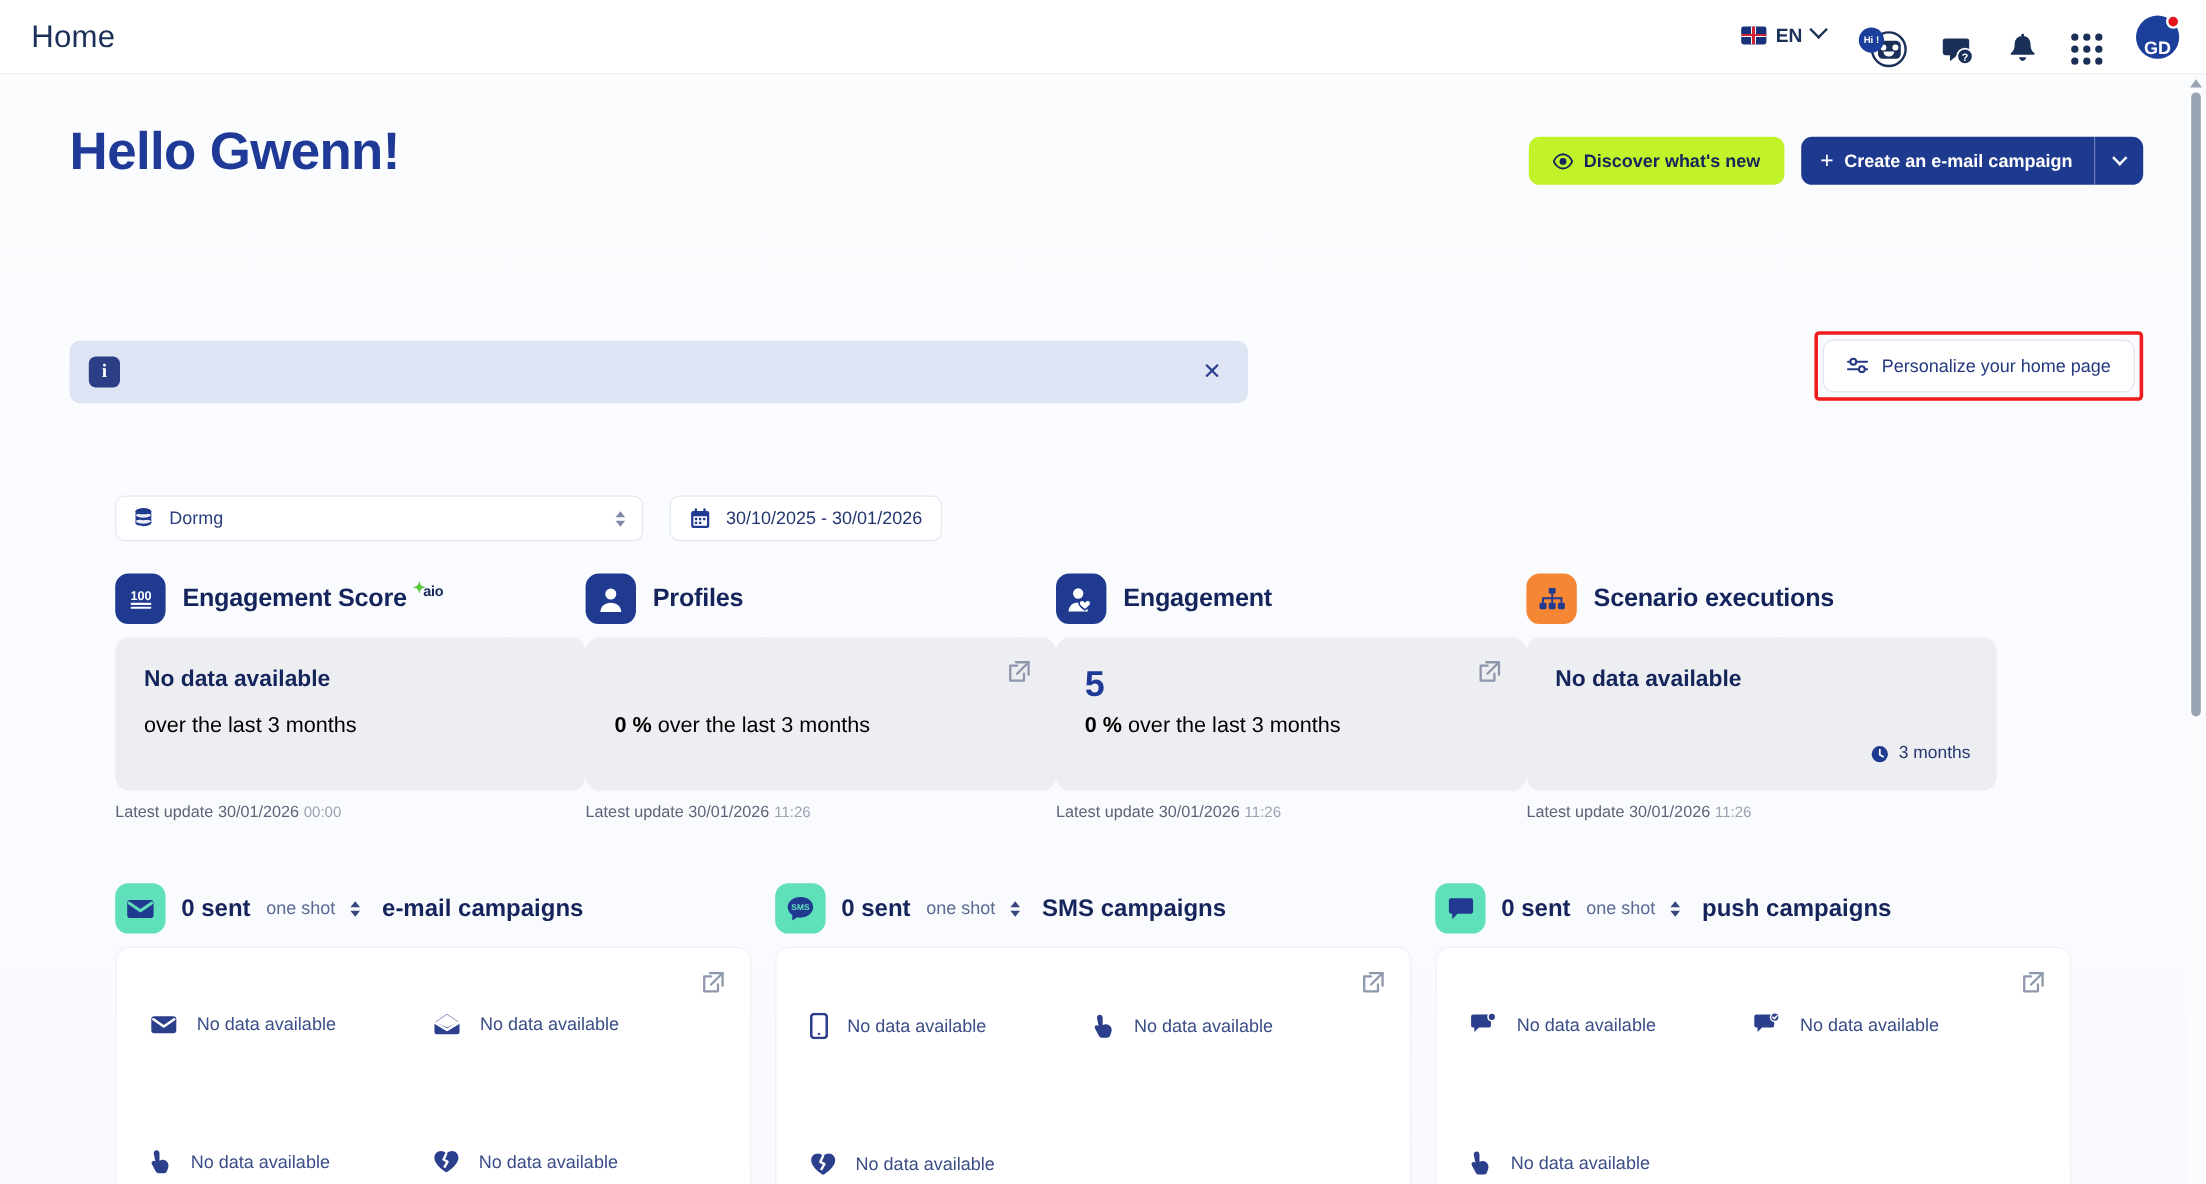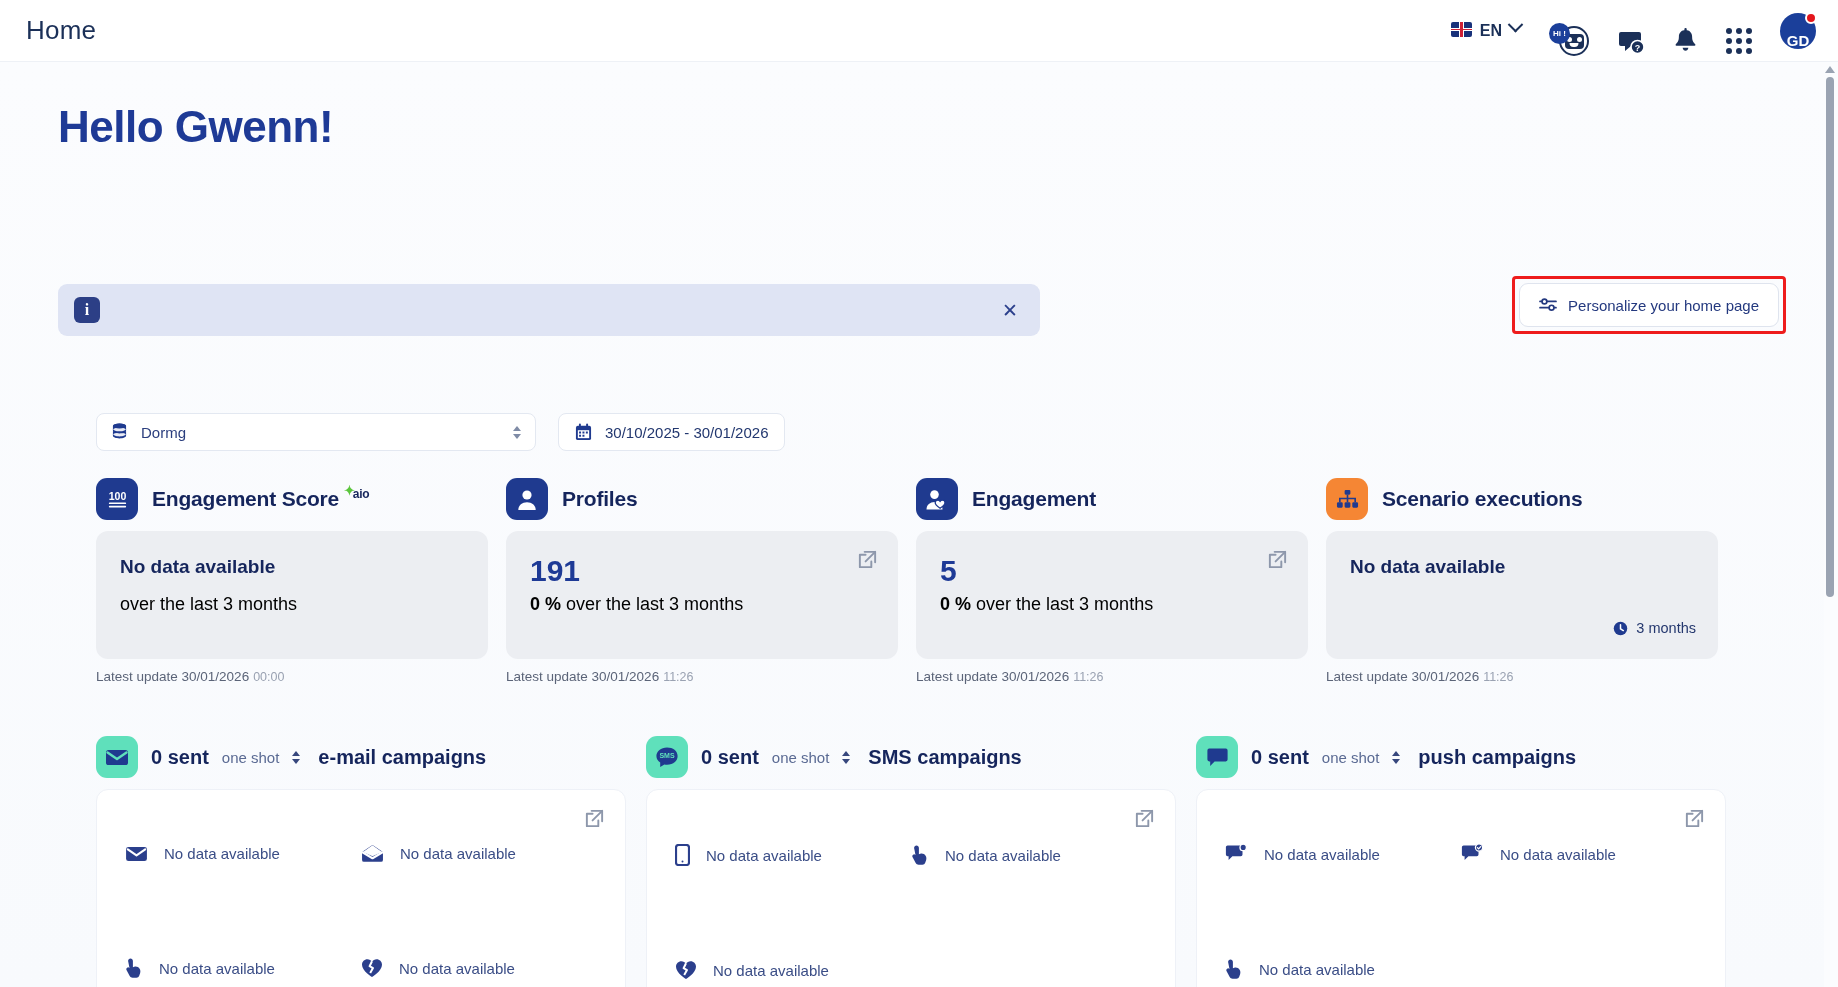--- a/index.html
+++ b/index.html
@@ -146,21 +146,21 @@
                           border-right:4px solid transparent; }
   .select-box .updown i.up { border-bottom: 5px solid #7f8ba6; }
   .select-box .updown i.dn { border-top: 5px solid #7f8ba6; }
   .date-box {
     height: 38px; background: #fff; border: 1px solid #e3e8f1; border-radius: 8px;
     display: flex; align-items: center; padding: 16px 16px; gap: 13px; cursor: pointer;
     font-size: 15px; color: #22376f;
   }
 
   
-  .kpis { position: absolute; left: 96px; top: 413px; display: flex; gap: 18px; }
+  .kpis { position: absolute; left: 96px; top: 413px; display: flex; }
   .kpi { width: 392px; }
   .kpi-head { display: flex; align-items: center; gap: 14px; height: 48px; }
   .kpi-ico {
     width: 42px; height: 42px; border-radius: 11px; background: #1f3a8f; color: #fff; flex: none;
     display: flex; align-items: center; justify-content: center;
   }
   .kpi-ico.orange { background: #f58634; color: #1f3a8f; }
   .kpi-title { font-size: 21px; font-weight: 800; color: #15255c; letter-spacing: -.2px; position: relative; }
   .aio-badge { font-size: 12px; font-weight: 700; color: #15255c; position: relative; top: -8px; margin-left: 3px; }
   .aio-badge .spark { color: #5cc63d; font-size: 13px; position: relative; top: -3px; left: 2px; }
@@ -268,20 +268,40 @@
 
 <div class="scrollbar">
   <div class="scroll-arrow"></div>
   <div class="scroll-thumb"></div>
 </div>
 
 <div class="page">
 
   <div class="hello">Hello Gwenn!</div>
 
+  <div class="btn-row">
+    <button class="btn-discover">
+      <svg width="17" height="17" viewBox="0 0 20 20">
+        <path d="M10 3C5.5 3 2 7 1 10c1 3 4.5 7 9 7s8-4 9-7c-1-3-4.5-7-9-7z" fill="none" stroke="#14265c" stroke-width="1.8"></path>
+        <circle cx="10" cy="10" r="3.4" fill="#14265c"></circle>
+      </svg>
+      <span>Discover what's new</span>
+    </button>
+
+    <div class="btn-create">
+      <div class="main">
+        <span style="font-size:19px;font-weight:400;line-height:1">+</span>
+        <span>Create an e-mail campaign</span>
+      </div>
+      <div class="divider"></div>
+      <div class="caret">
+        <span class="caret-glyph"></span>
+      </div>
+    </div>
+  </div>
 
   <div class="banner">
     <div class="banner-ic">i</div>
     <div class="banner-x">✕</div>
   </div>
 
   <div class="personalize-hl">
     <button class="btn-personalize">
       <svg width="18" height="16" viewBox="0 0 20 18">
         <line x1="1" y1="5" x2="19" y2="5" stroke="#24397f" stroke-width="1.9" stroke-linecap="round"></line>
@@ -360,21 +380,20 @@
       <div class="kpi-head">
         <div class="kpi-ico">
           <svg width="22" height="23" viewBox="0 0 22 23">
             <circle cx="11" cy="7" r="4.6" fill="#fff"></circle>
             <path d="M2.3 22c0-4.8 3.9-7.8 8.7-7.8s8.7 3 8.7 7.8z" fill="#fff"></path>
           </svg>
         </div>
         <div class="kpi-title">Profiles</div>
       </div>
       <div class="kpi-card">
-        <div class="kpi-value">191</div>
         <div class="kpi-open">
           <svg width="21" height="21" viewBox="0 0 22 22">
             <path d="M8 3h11v11" fill="none" stroke="#8d97ab" stroke-width="2" stroke-linecap="round" stroke-linejoin="round"></path>
             <path d="M19 3L9 13" fill="none" stroke="#8d97ab" stroke-width="2" stroke-linecap="round"></path>
             <path d="M15 13v6H3V6h6" fill="none" stroke="#8d97ab" stroke-width="2" stroke-linecap="round" stroke-linejoin="round"></path>
           </svg>
         </div>
         <div class="kpi-sub">
           <b>0 %</b>
           <span>over the last 3 months</span>

